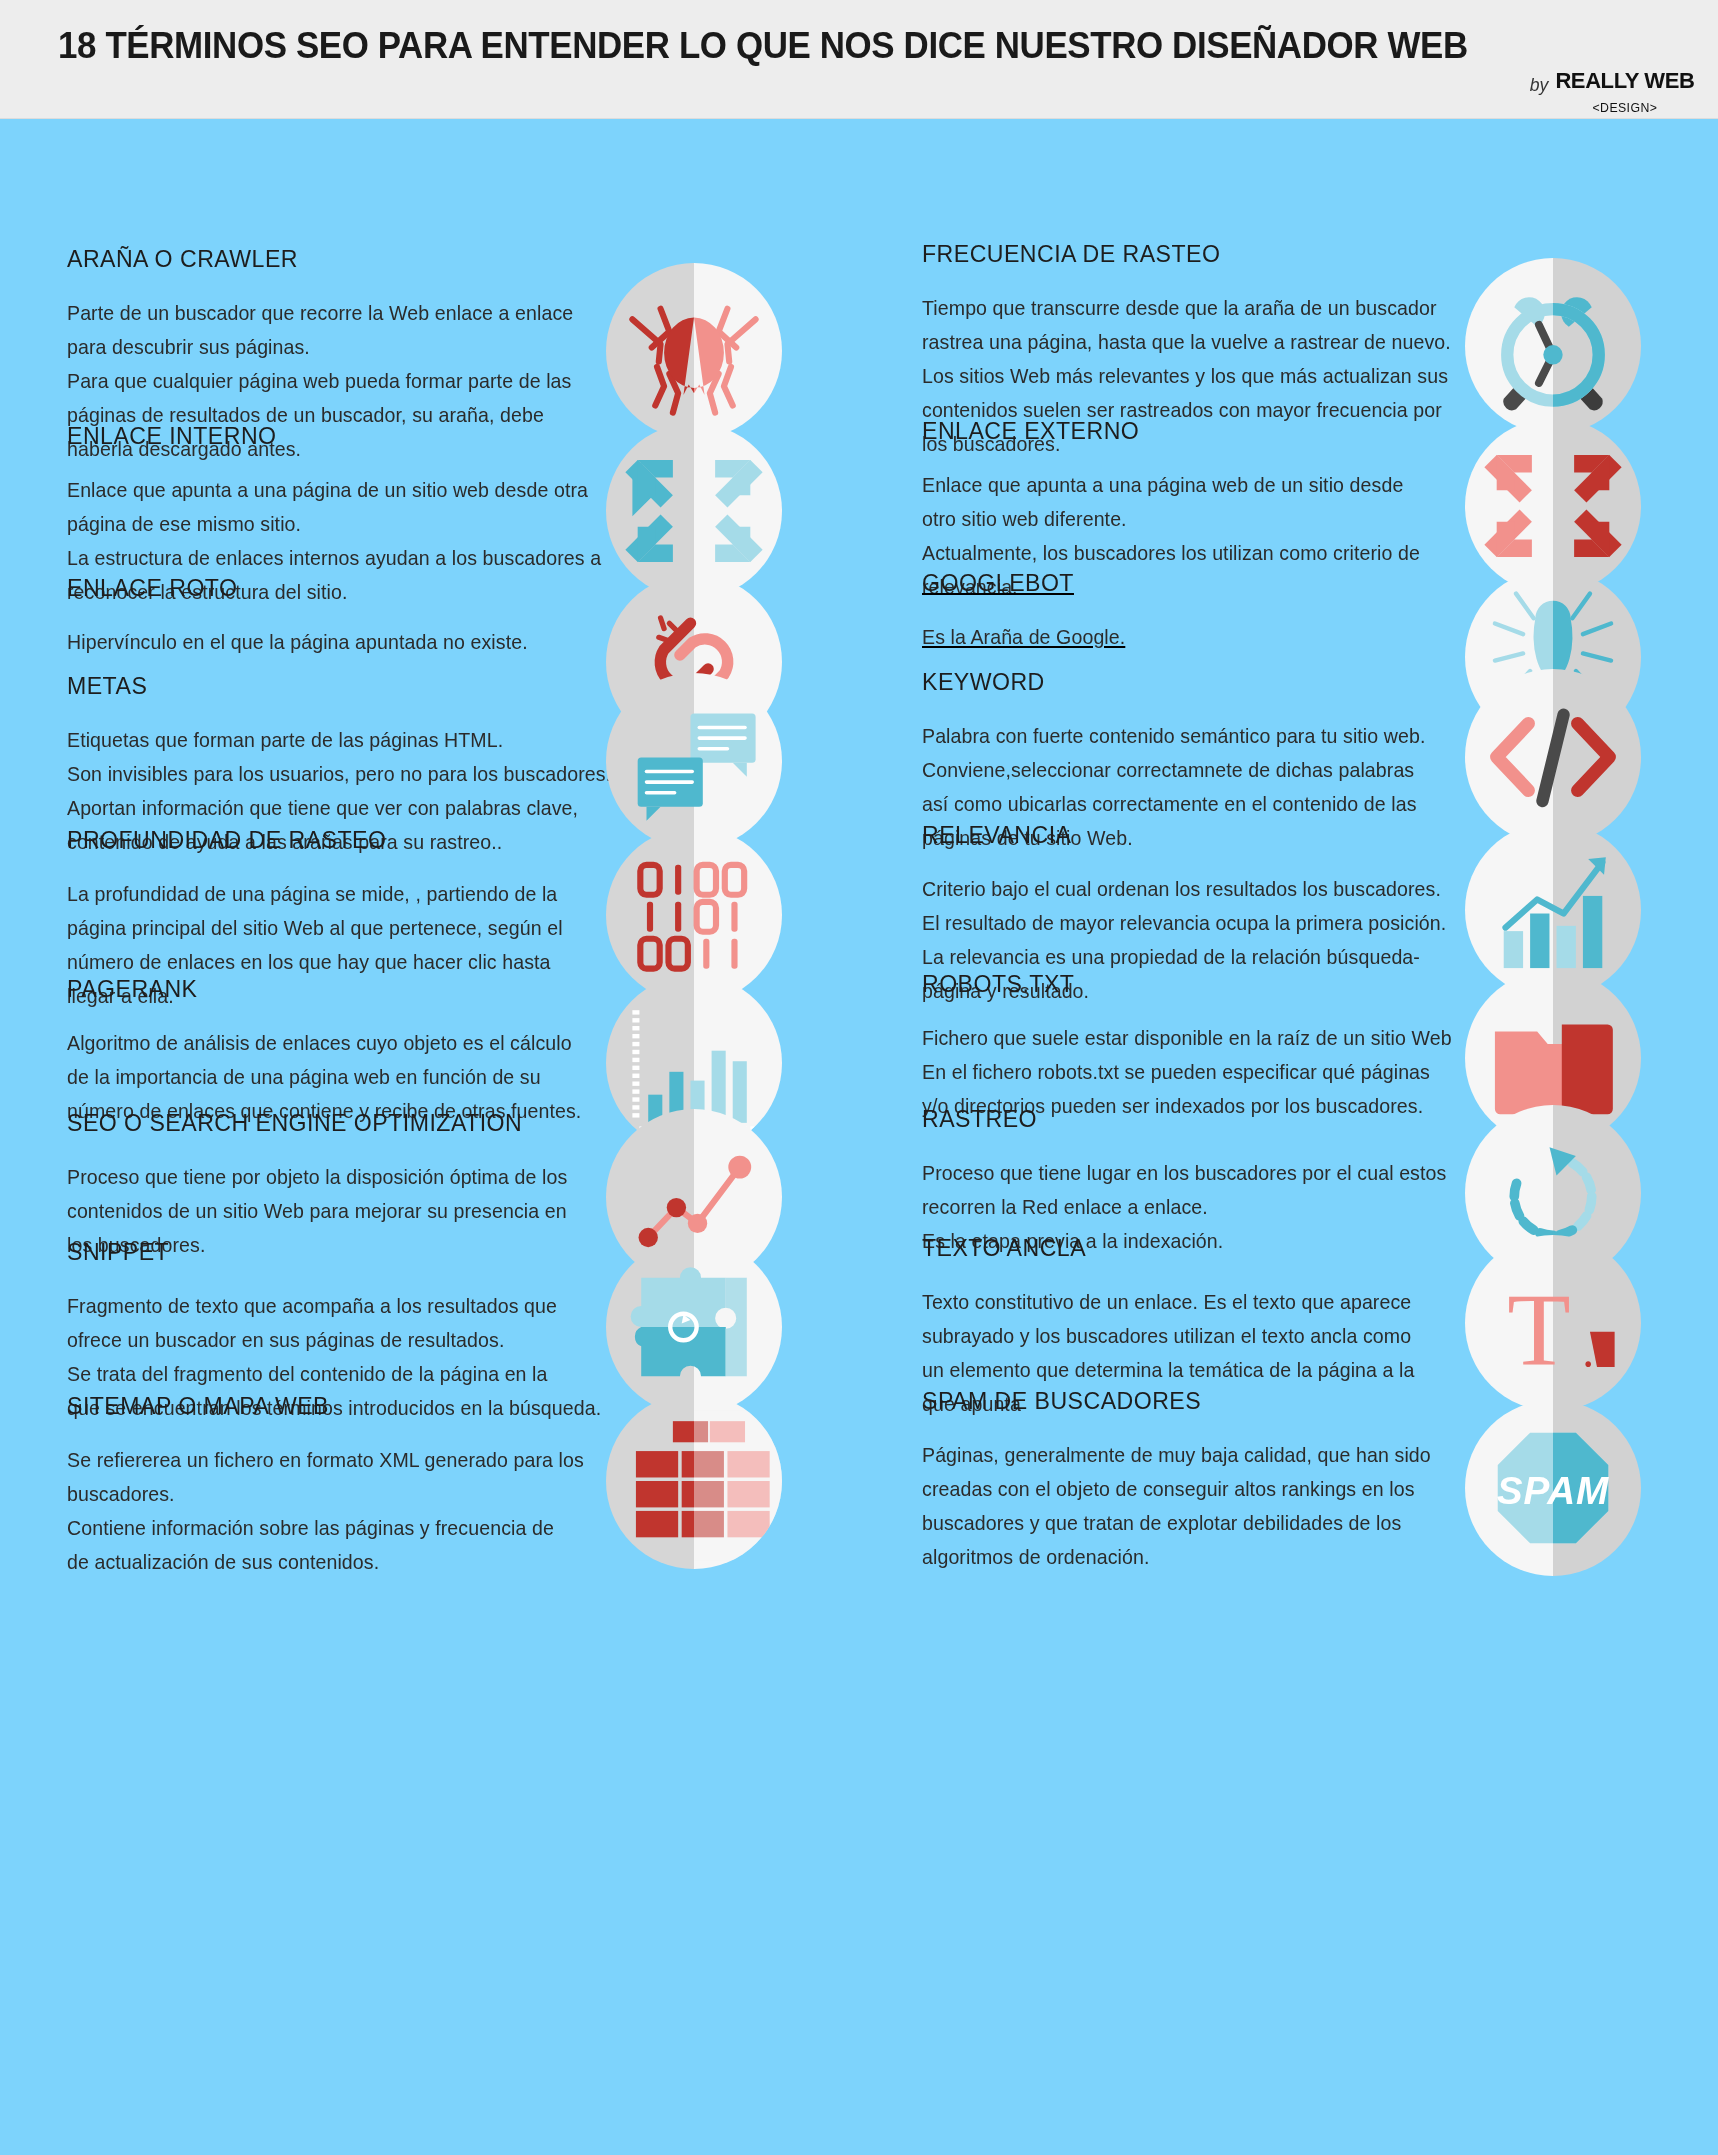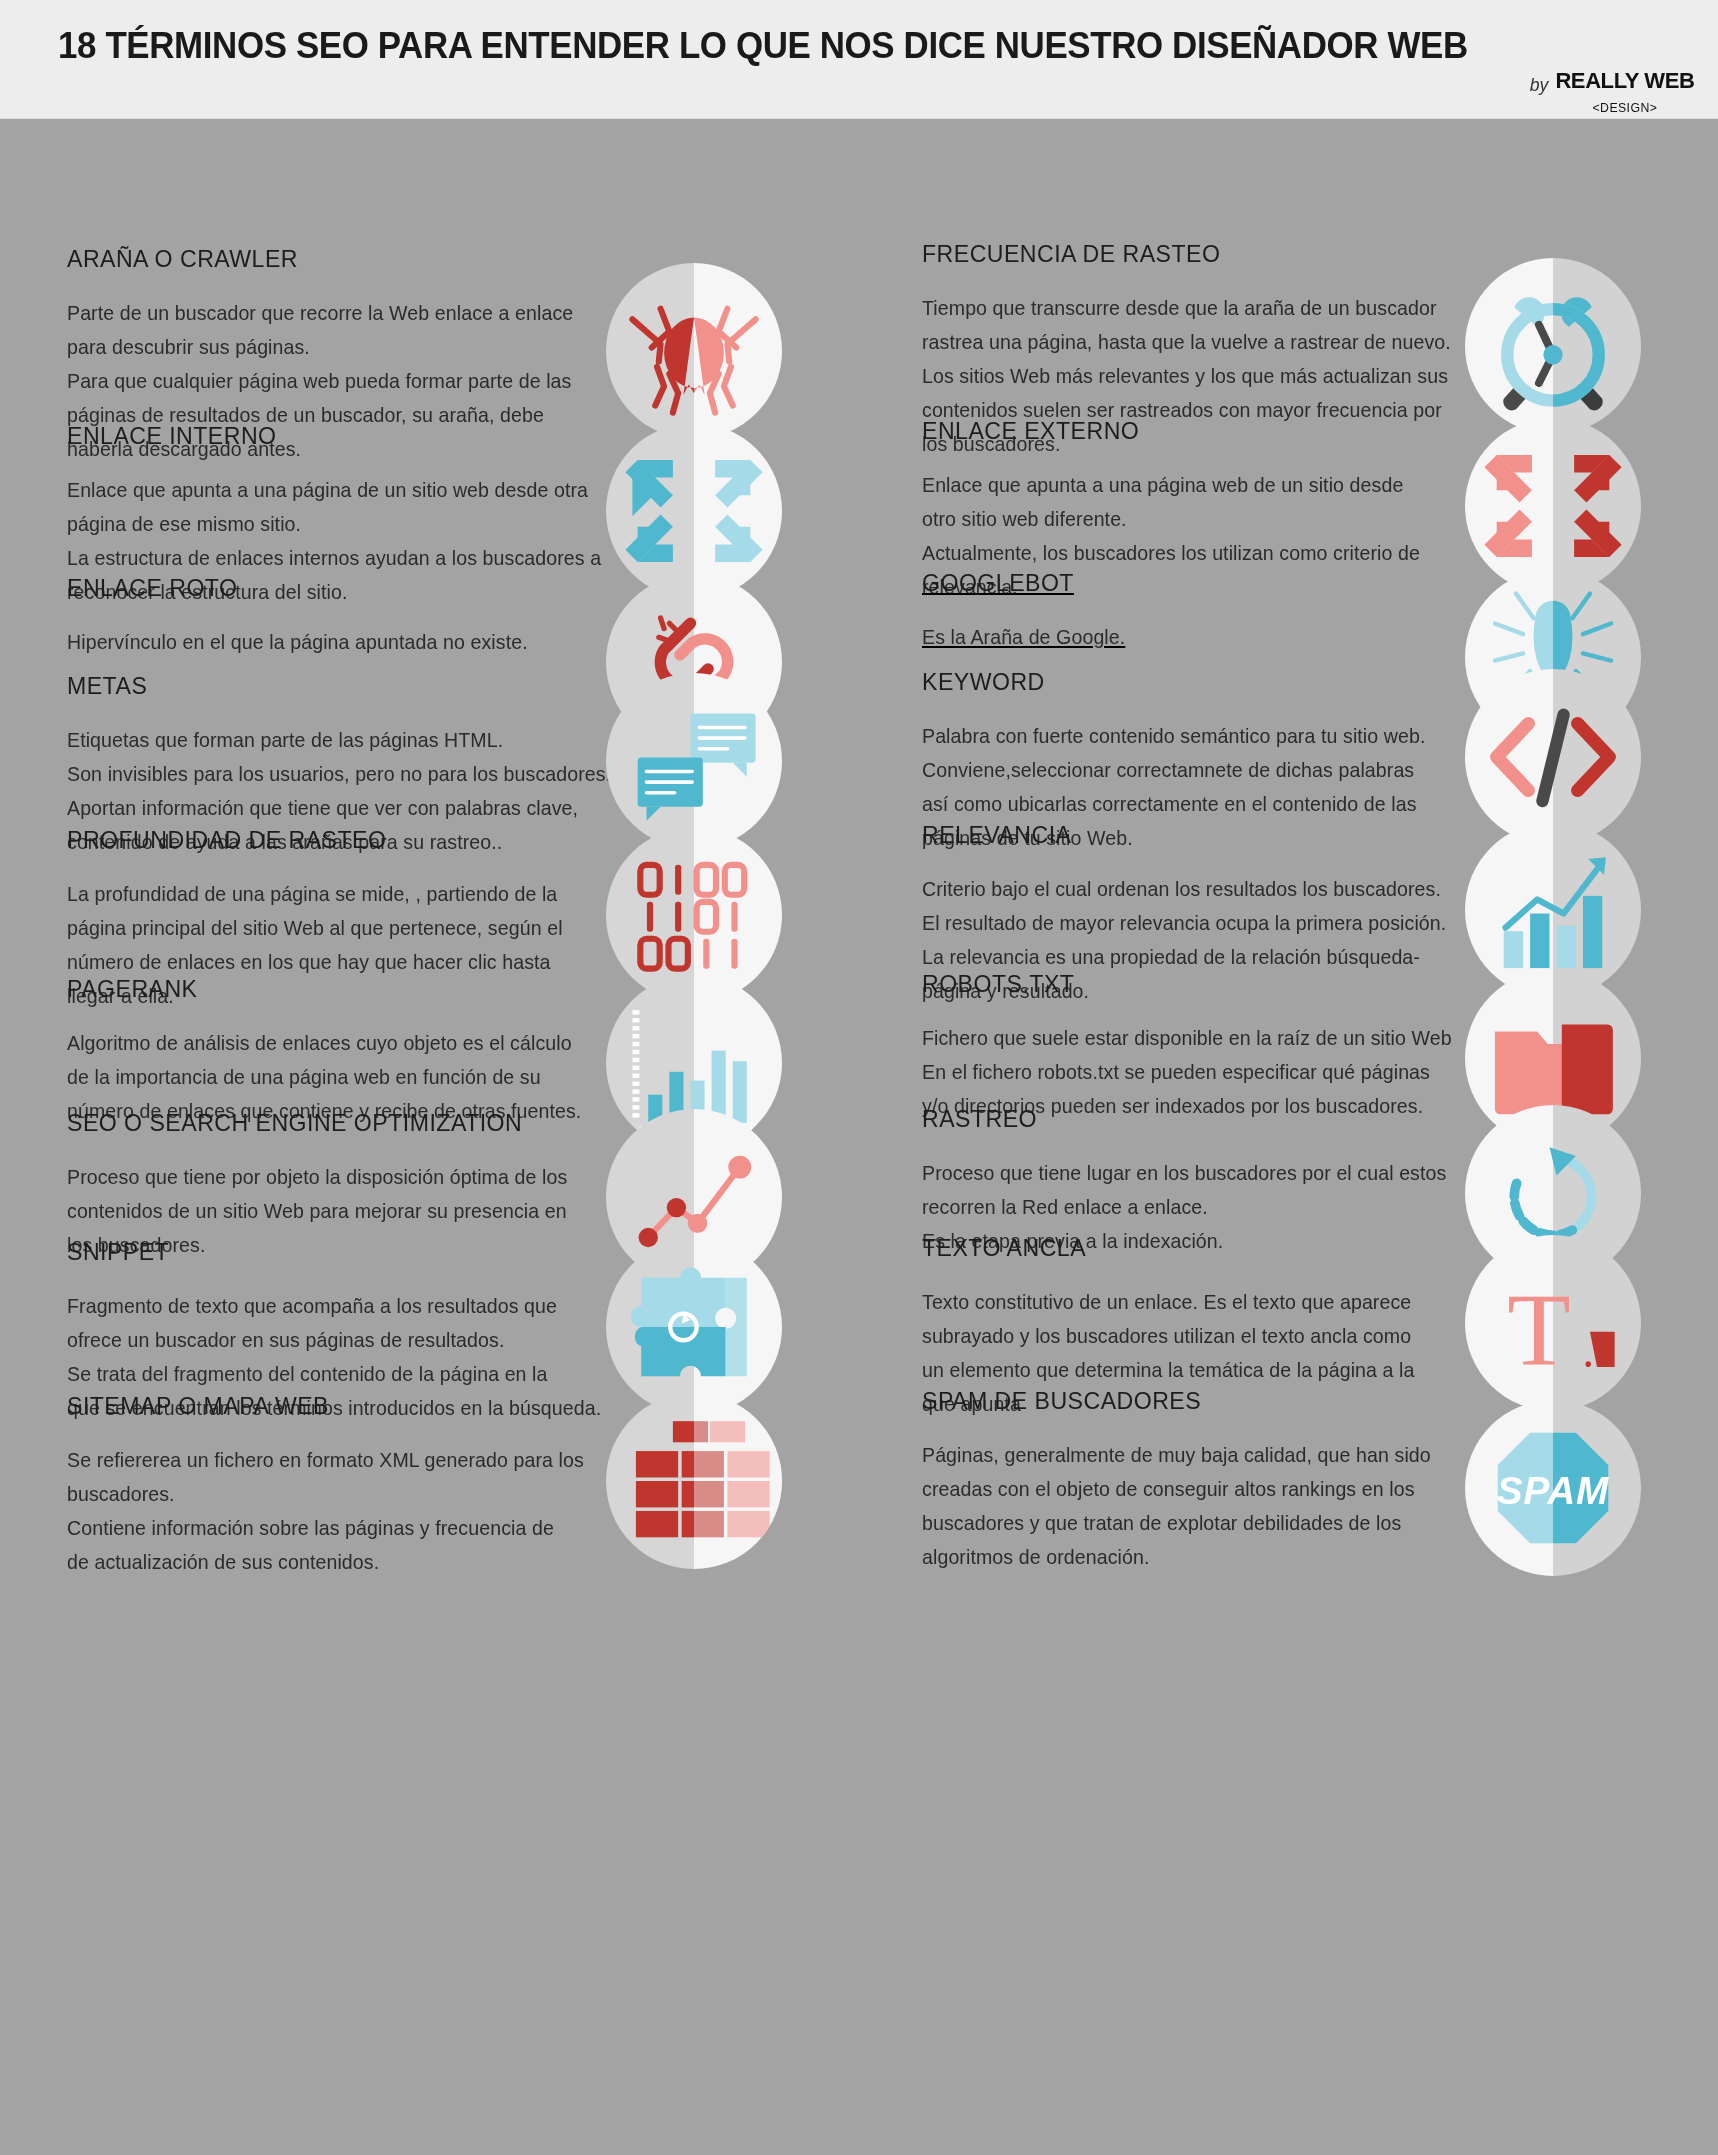--- a/index.html
+++ b/index.html
@@ -3,21 +3,21 @@
 <meta charset="utf-8">
 <style>
   * { box-sizing: border-box; margin: 0; padding: 0; }
   html, body {
     width: 1719px;
     height: 2156px;
     background: #e8e8e8;
     font-family: "Liberation Sans", sans-serif;
     overflow: hidden;
   }
-  .page { position: relative; width: 1719px; height: 2156px; background: #a3a3a3; }
+  .page { position: relative; width: 1719px; height: 2156px; background: #7dd3fc; }
 
   
   .header {
     position: relative;
     height: 119px;
     background: #ededed;
     border-bottom: 1.8px solid #dcdcdc;
   }
   .header-title {
     position: absolute;

